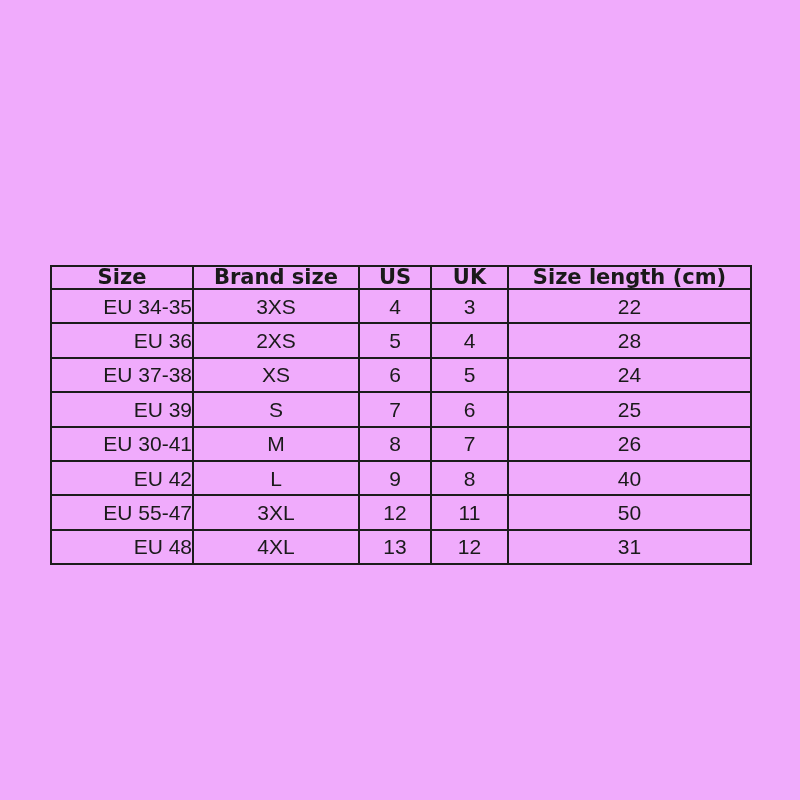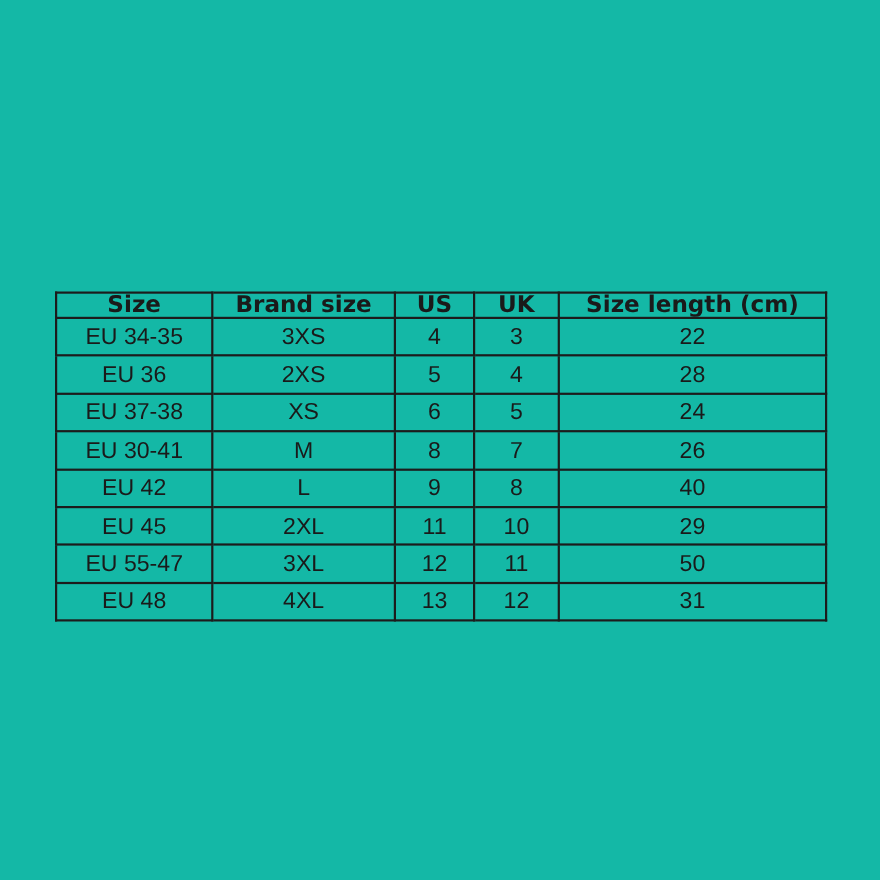--- a/index.html
+++ b/index.html
@@ -4,21 +4,21 @@
 <style>
   html, body {
     margin: 0;
     padding: 0;
     background: #ffffff;
   }
   .canvas {
     position: relative;
     width: 800px;
     height: 800px;
-    background: #14b8a6;
+    background: #f0abfc;
     overflow: hidden;
   }
   table.size-chart {
     position: absolute;
     left: 50px;
     top: 265px;
     width: 700px;
     height: 300px;
     border-collapse: collapse;
     table-layout: fixed;
@@ -35,21 +35,21 @@
     line-height: 1;
     white-space: nowrap;
     overflow: hidden;
   }
   table.size-chart th {
     font-family: "DejaVu Sans", sans-serif;
     font-weight: bold;
     font-size: 21px;
   }
   table.size-chart td.left {
-    text-align: center;
+    text-align: right;
   }
   col.c-size   { width: 142px; }
   col.c-brand  { width: 166px; }
   col.c-us     { width: 72px; }
   col.c-uk     { width: 77px; }
   col.c-foot   { width: 243px; }
 </style>
 </head>
 <body>
 
@@ -87,39 +87,39 @@
           <td>28</td>
         </tr>
         <tr>
           <td class="left">EU 37-38</td>
           <td>XS</td>
           <td>6</td>
           <td>5</td>
           <td>24</td>
         </tr>
         <tr>
+          <td class="left">EU 39</td>
+          <td>S</td>
+          <td>7</td>
+          <td>6</td>
+          <td>25</td>
+        </tr>
+        <tr>
           <td class="left">EU 30-41</td>
           <td>M</td>
           <td>8</td>
           <td>7</td>
           <td>26</td>
         </tr>
         <tr>
           <td class="left">EU 42</td>
           <td>L</td>
           <td>9</td>
           <td>8</td>
           <td>40</td>
-        </tr>
-        <tr>
-          <td class="left">EU 45</td>
-          <td>2XL</td>
-          <td>11</td>
-          <td>10</td>
-          <td>29</td>
         </tr>
         <tr>
           <td class="left">EU 55-47</td>
           <td>3XL</td>
           <td>12</td>
           <td>11</td>
           <td>50</td>
         </tr>
         <tr>
           <td class="left">EU 48</td>

